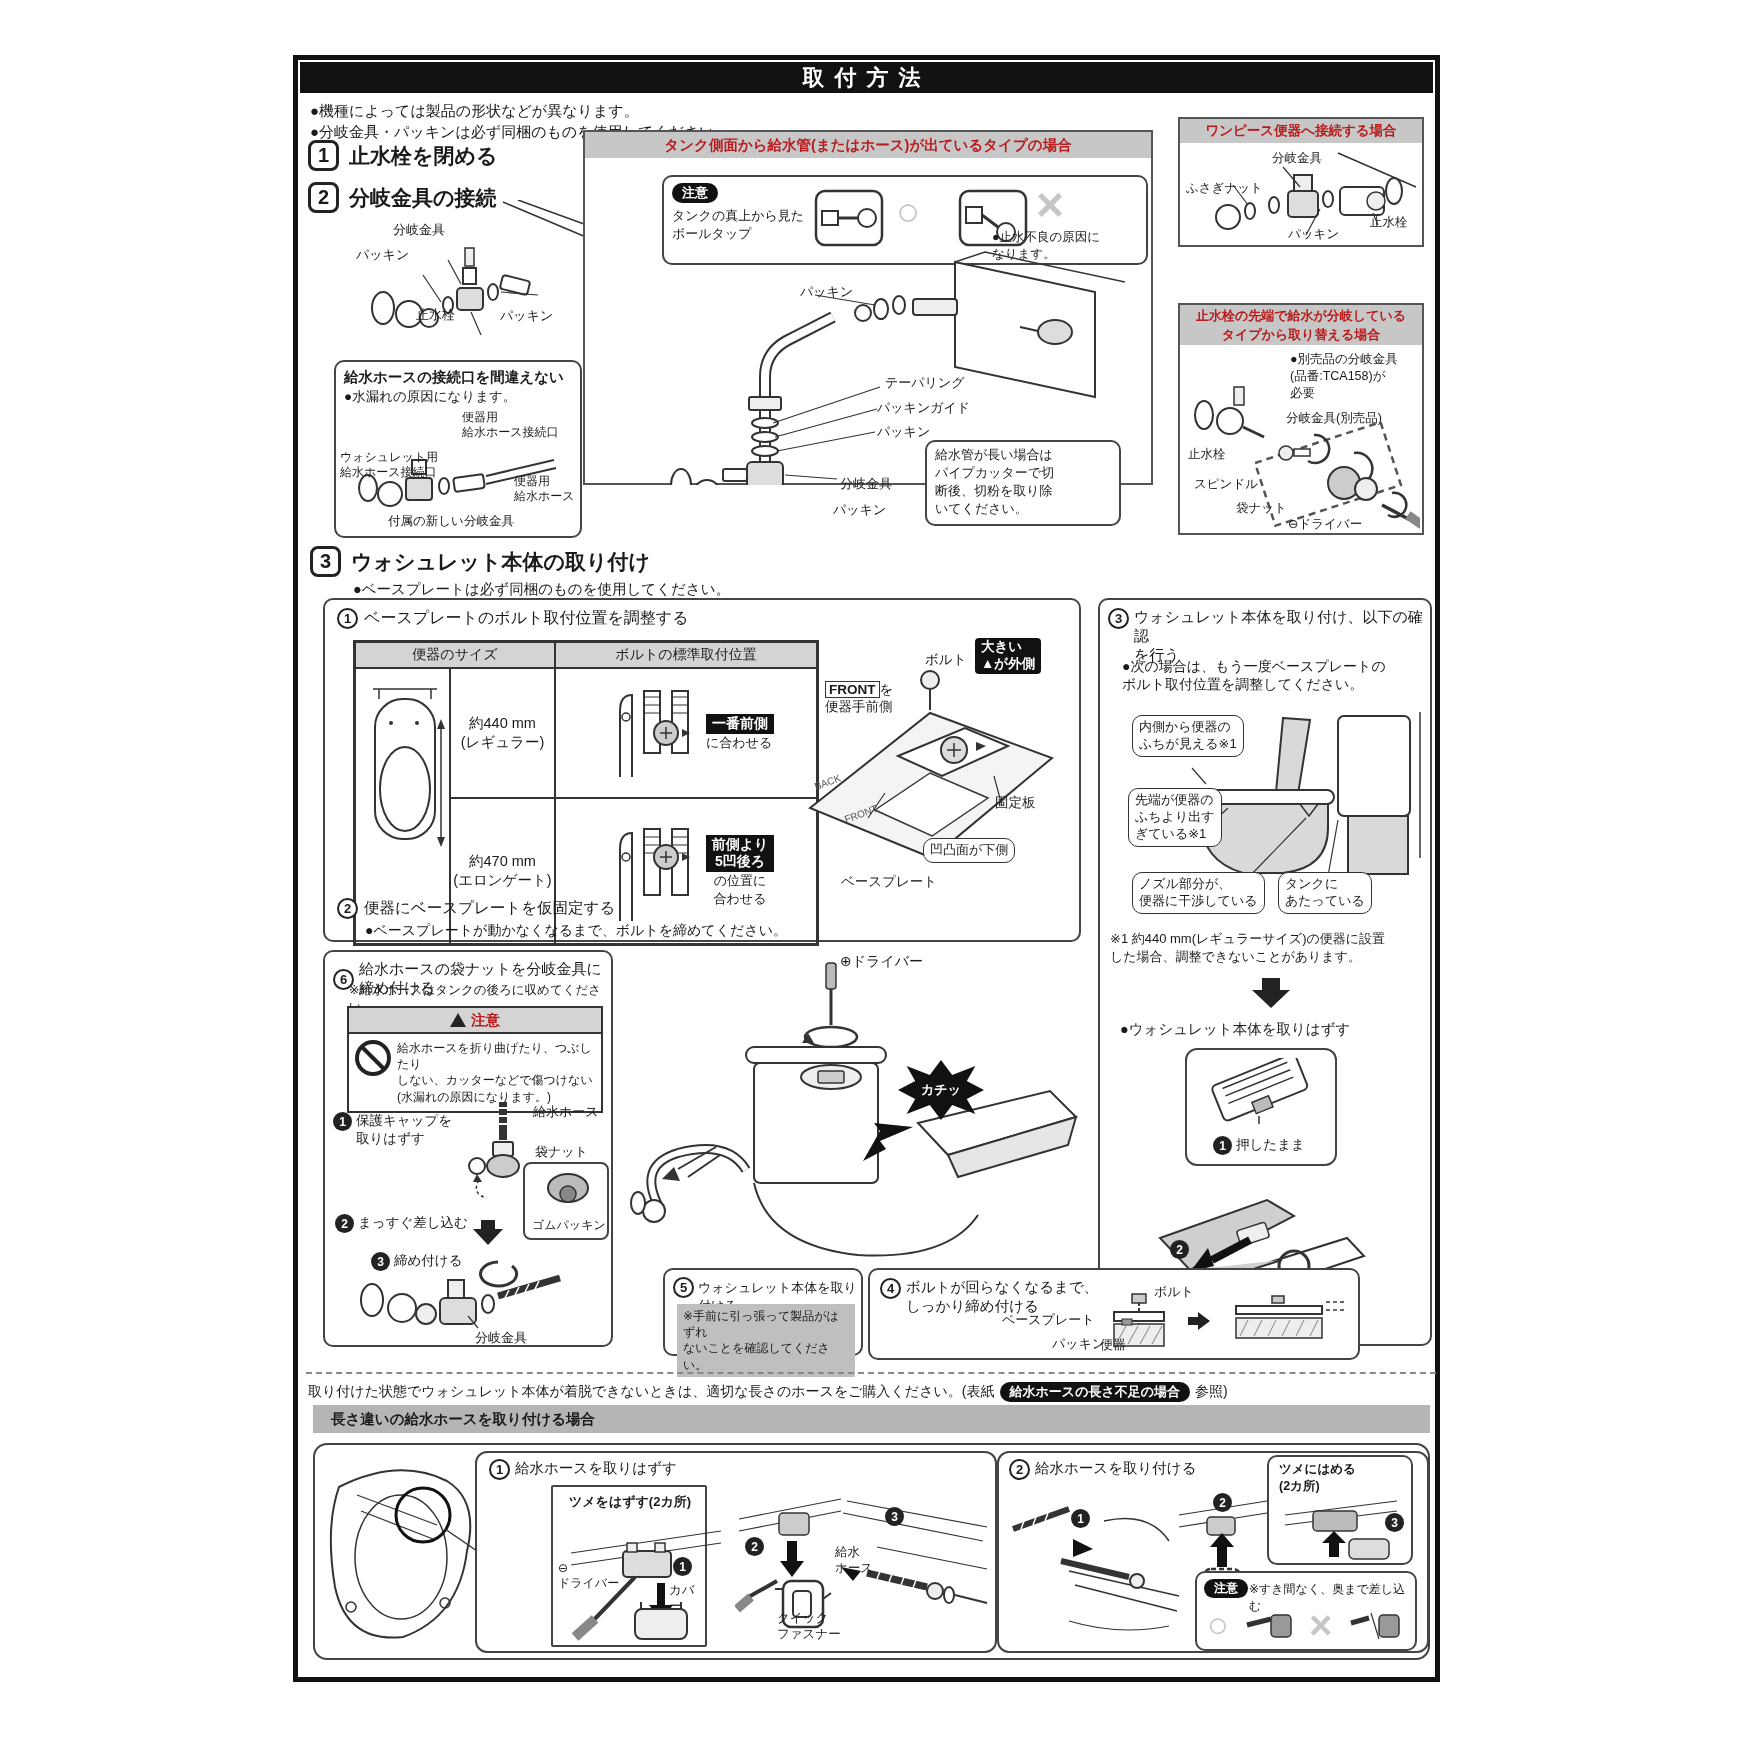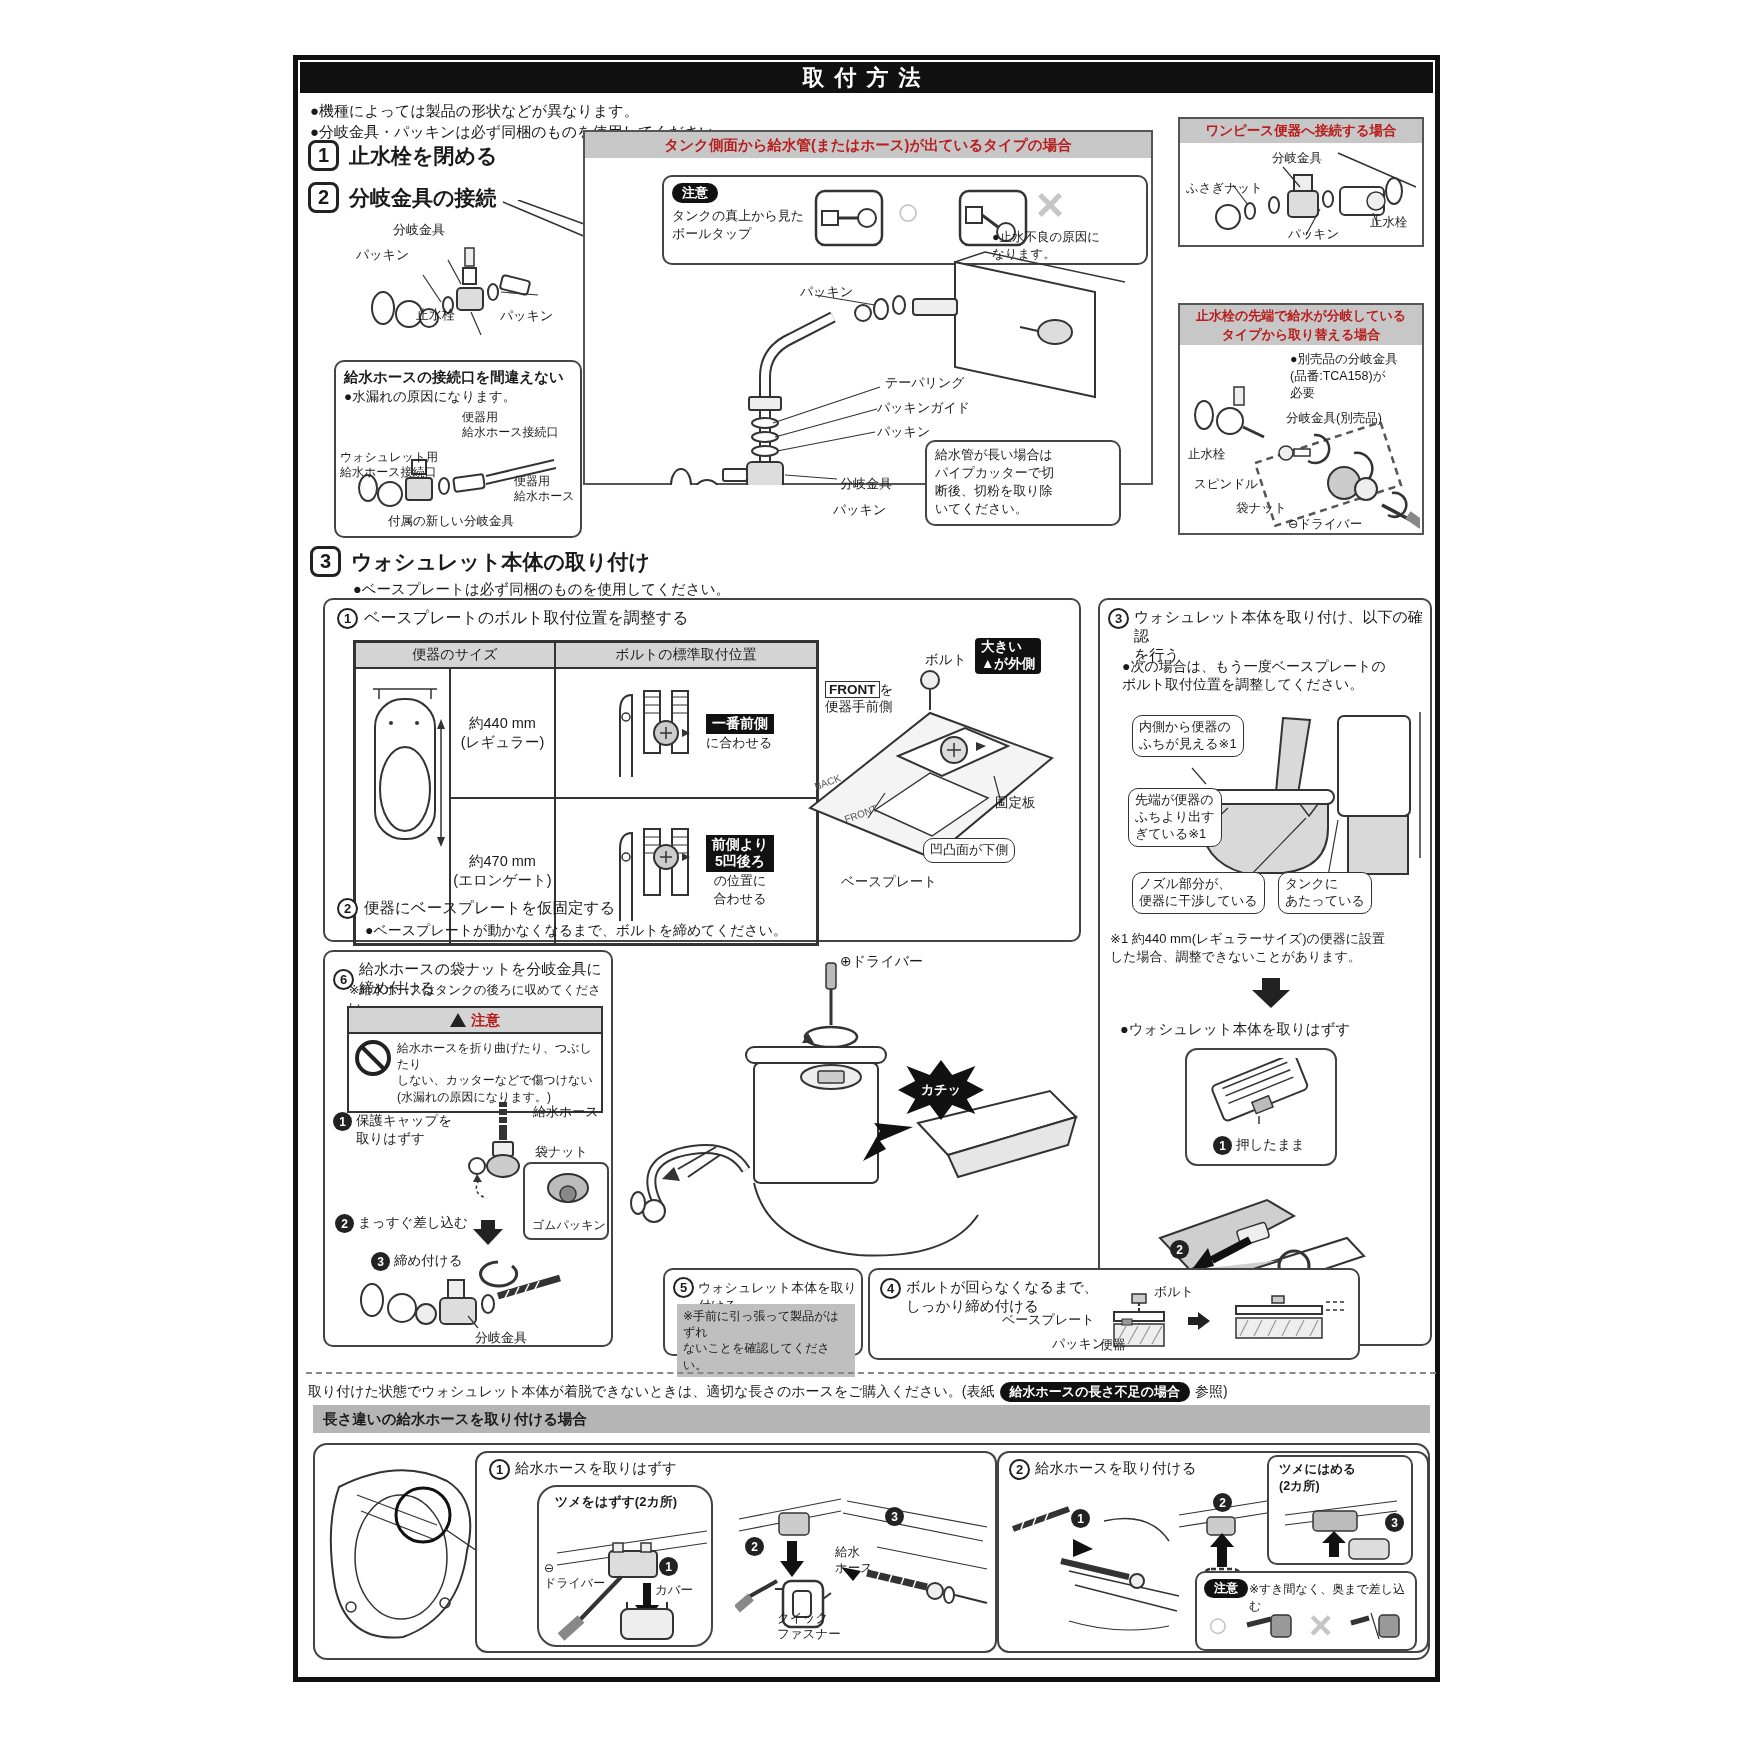--- a/index.html
+++ b/index.html
@@ -511,39 +511,39 @@
     </svg>
   </div>
 
   <div class="dashsep" style="left:8px;top:1312px;width:1130px"></div>
   <div class="abs" style="left:10px;top:1322px;font-size:14px;display:flex;align-items:center;gap:5px">
     <span>取り付けた状態でウォシュレット本体が着脱できないときは、適切な長さのホースをご購入ください。(表紙</span>
     <span class="pill">給水ホースの長さ不足の場合</span>
     <span>参照)</span>
   </div>
 
-  <div class="abs" style="left:15px;top:1345px;width:1117px;height:28px;background:#b5b5b5;font-weight:bold;font-size:14.5px;line-height:28px;padding-left:10px">長さ違いの給水ホースを取り付ける場合</div>
+  <div class="abs" style="left:15px;top:1345px;width:1117px;height:28px;background:#b5b5b5;font-weight:bold;font-size:14.5px;line-height:28px;padding-left:18px">長さ違いの給水ホースを取り付ける場合</div>
 
   <div class="panel" style="left:15px;top:1383px;width:1117px;height:217px;border-radius:14px">
     <svg class="abs" style="left:2px;top:10px" width="165" height="198" viewBox="0 0 165 198">
       <path d="M22,32 Q82,2 130,26 Q162,46 150,96 Q142,162 86,182 Q30,188 18,132 Q8,72 22,32 Z" fill="#fff" stroke="#333" stroke-width="2"></path>
       <ellipse cx="84" cy="102" rx="46" ry="62" fill="#fff" stroke="#333" stroke-width="1.5"></ellipse>
       <path d="M40,40 L120,70 M44,56 L116,84" stroke="#333" stroke-width="1.2"></path>
       <circle cx="34" cy="152" r="5" fill="none" stroke="#333" stroke-width="1.5"></circle>
       <circle cx="128" cy="148" r="5" fill="none" stroke="#333" stroke-width="1.5"></circle>
       <circle cx="106" cy="60" r="27" fill="none" stroke="#111" stroke-width="3"></circle>
       <path d="M128,74 L160,96" stroke="#333" stroke-width="1.5"></path>
     </svg>
 
     <div class="panel" style="left:160px;top:6px;width:522px;height:202px;border-radius:12px">
       <div class="abs" style="left:12px;top:6px;display:flex;gap:5px">
         <span class="cnum">1</span>
         <span style="font-size:14.5px">給水ホースを取りはずす</span>
       </div>
-      <div class="panel" style="left:60px;top:32px;width:176px;height:162px;border-radius:20px">
+      <div class="panel" style="left:74px;top:32px;width:156px;height:162px;border-radius:2px">
         <div class="abs b" style="left:16px;top:6px;font-size:13px">ツメをはずす(2カ所)</div>
         <svg class="abs" style="left:8px;top:26px" width="168" height="130" viewBox="0 0 168 130">
           <path d="M10,40 L160,18 M10,52 L160,30" stroke="#333" stroke-width="1.2"></path>
           <rect x="62" y="38" width="48" height="26" rx="4" fill="#ddd" stroke="#333" stroke-width="2"></rect>
           <rect x="66" y="30" width="10" height="9" fill="#eee" stroke="#333" stroke-width="1.5"></rect>
           <rect x="94" y="30" width="10" height="9" fill="#eee" stroke="#333" stroke-width="1.5"></rect>
           <path d="M28,112 L74,64" stroke="#333" stroke-width="4"></path>
           <path d="M14,124 L34,106" stroke="#888" stroke-width="10"></path>
           <polygon points="96,70 96,92 88,92 100,108 112,92 104,92 104,70" fill="#111"></polygon>
           <rect x="74" y="96" width="52" height="30" rx="7" fill="#eee" stroke="#333" stroke-width="2"></rect>

